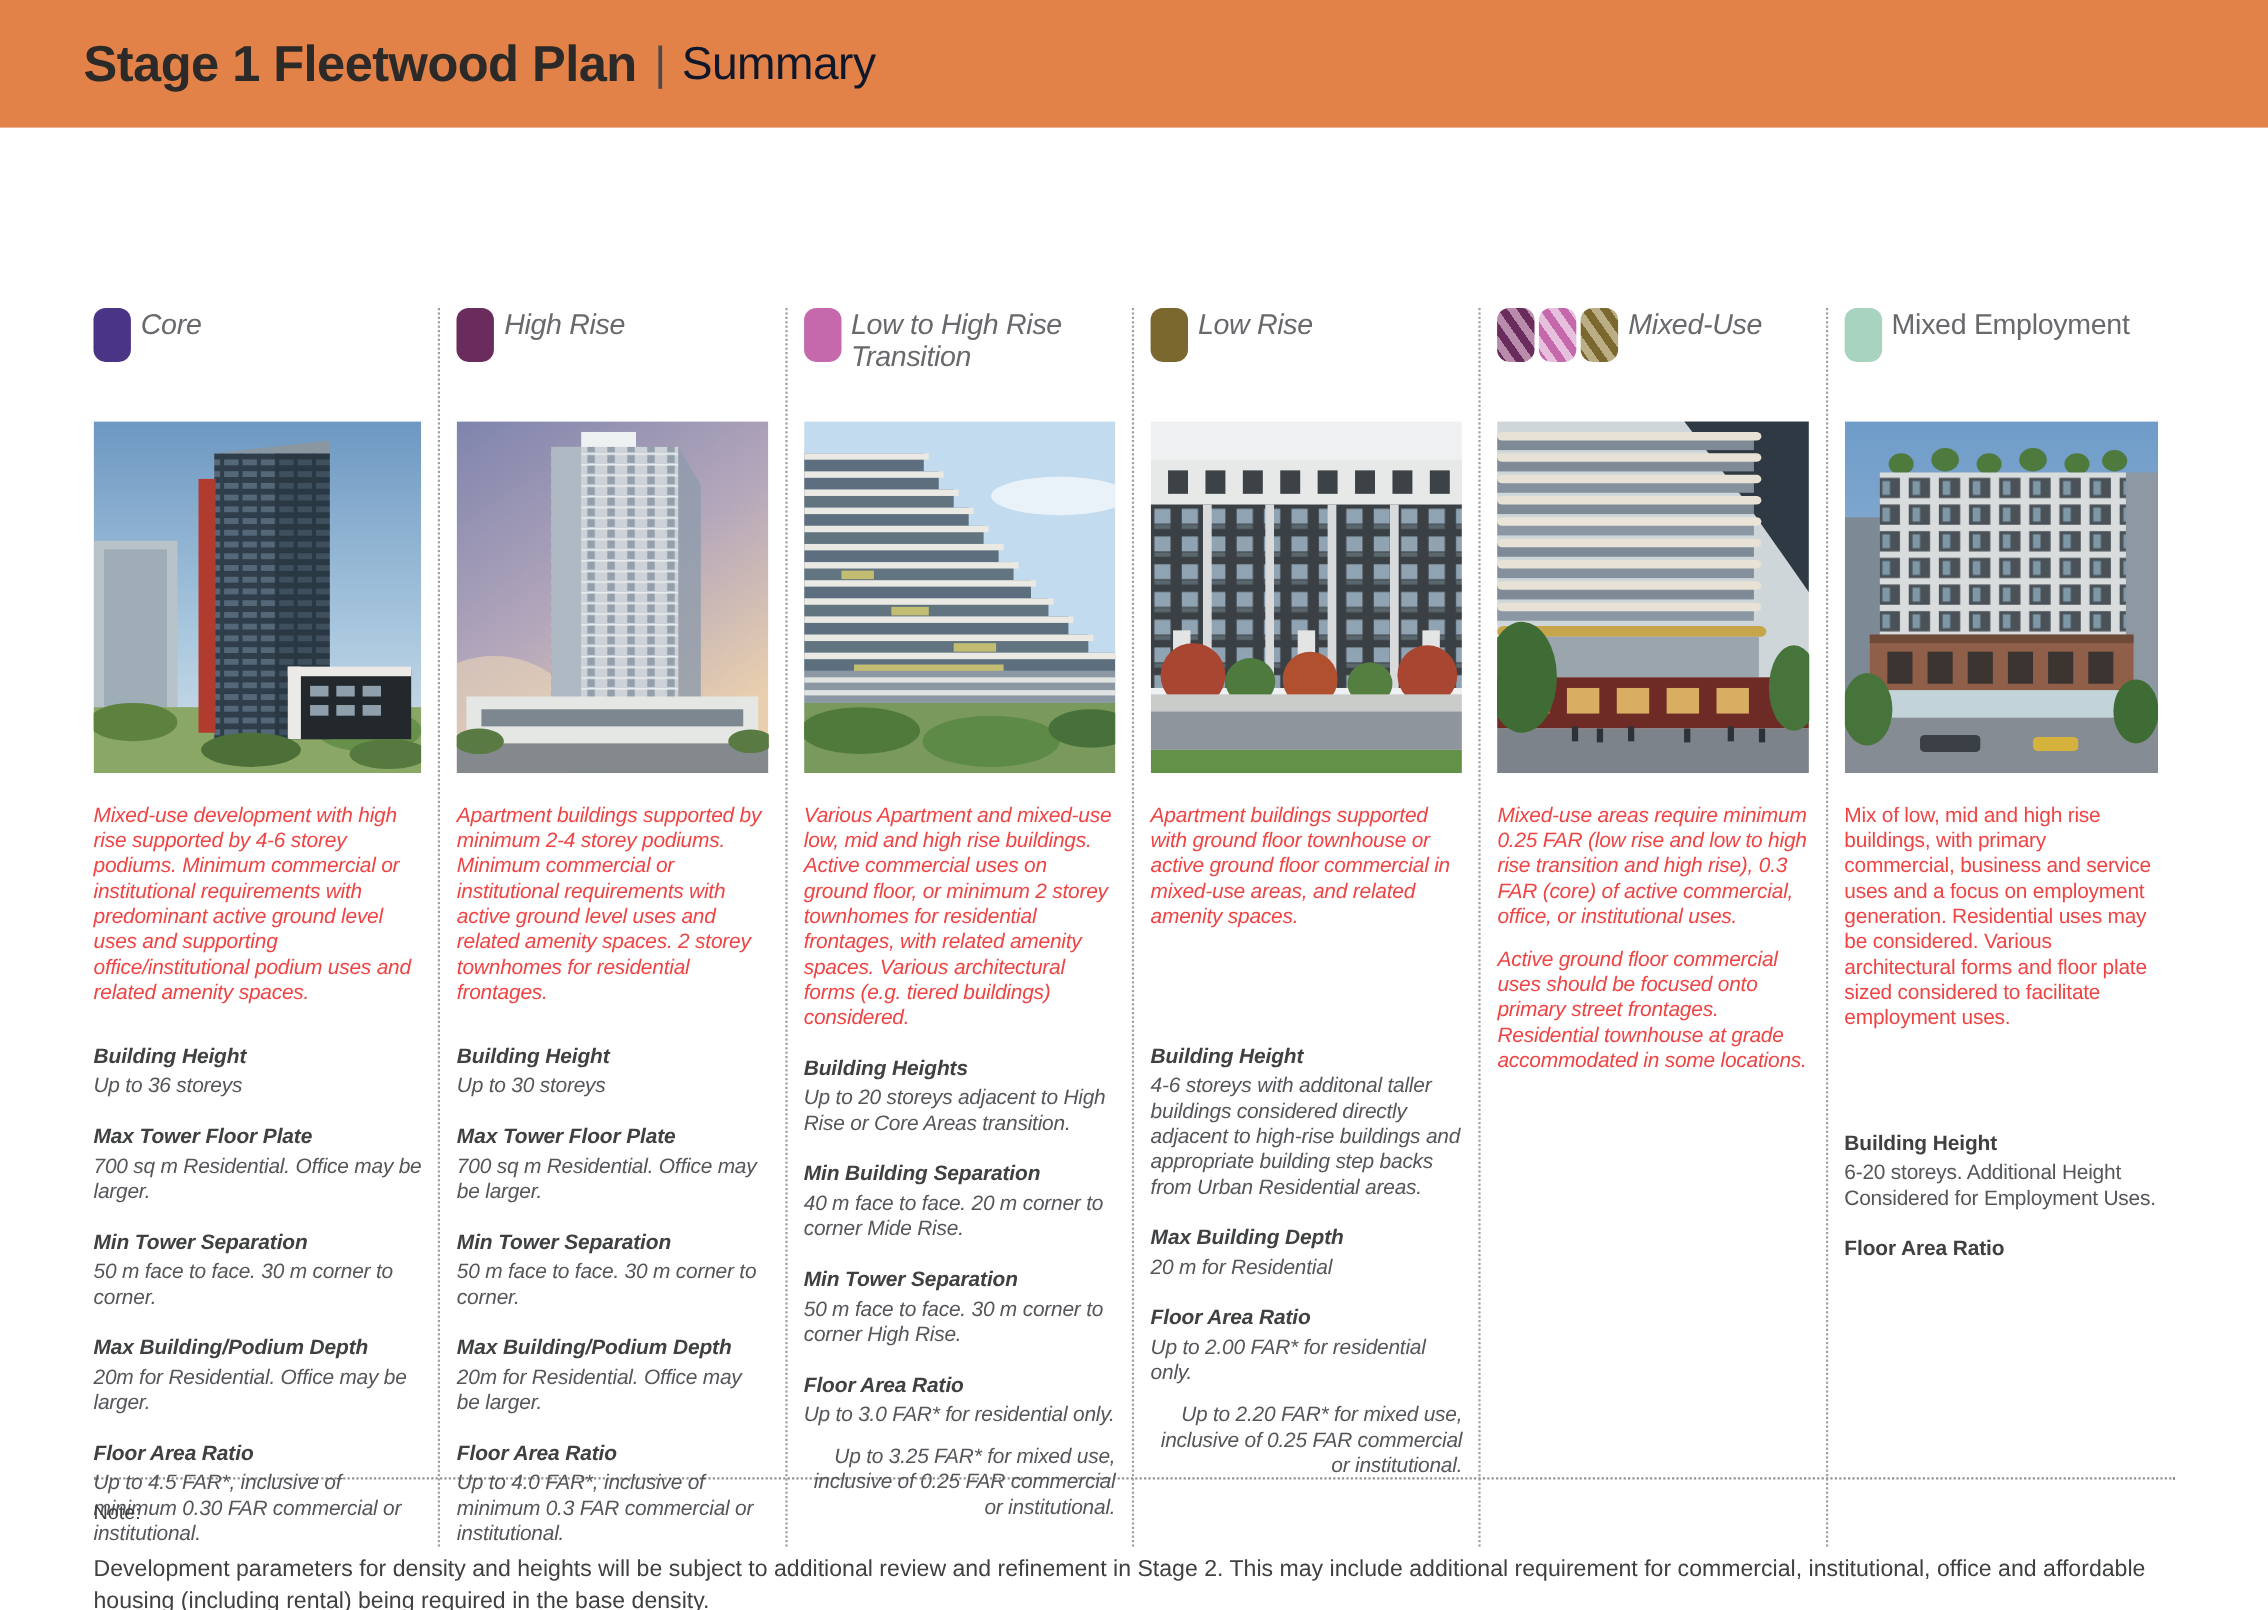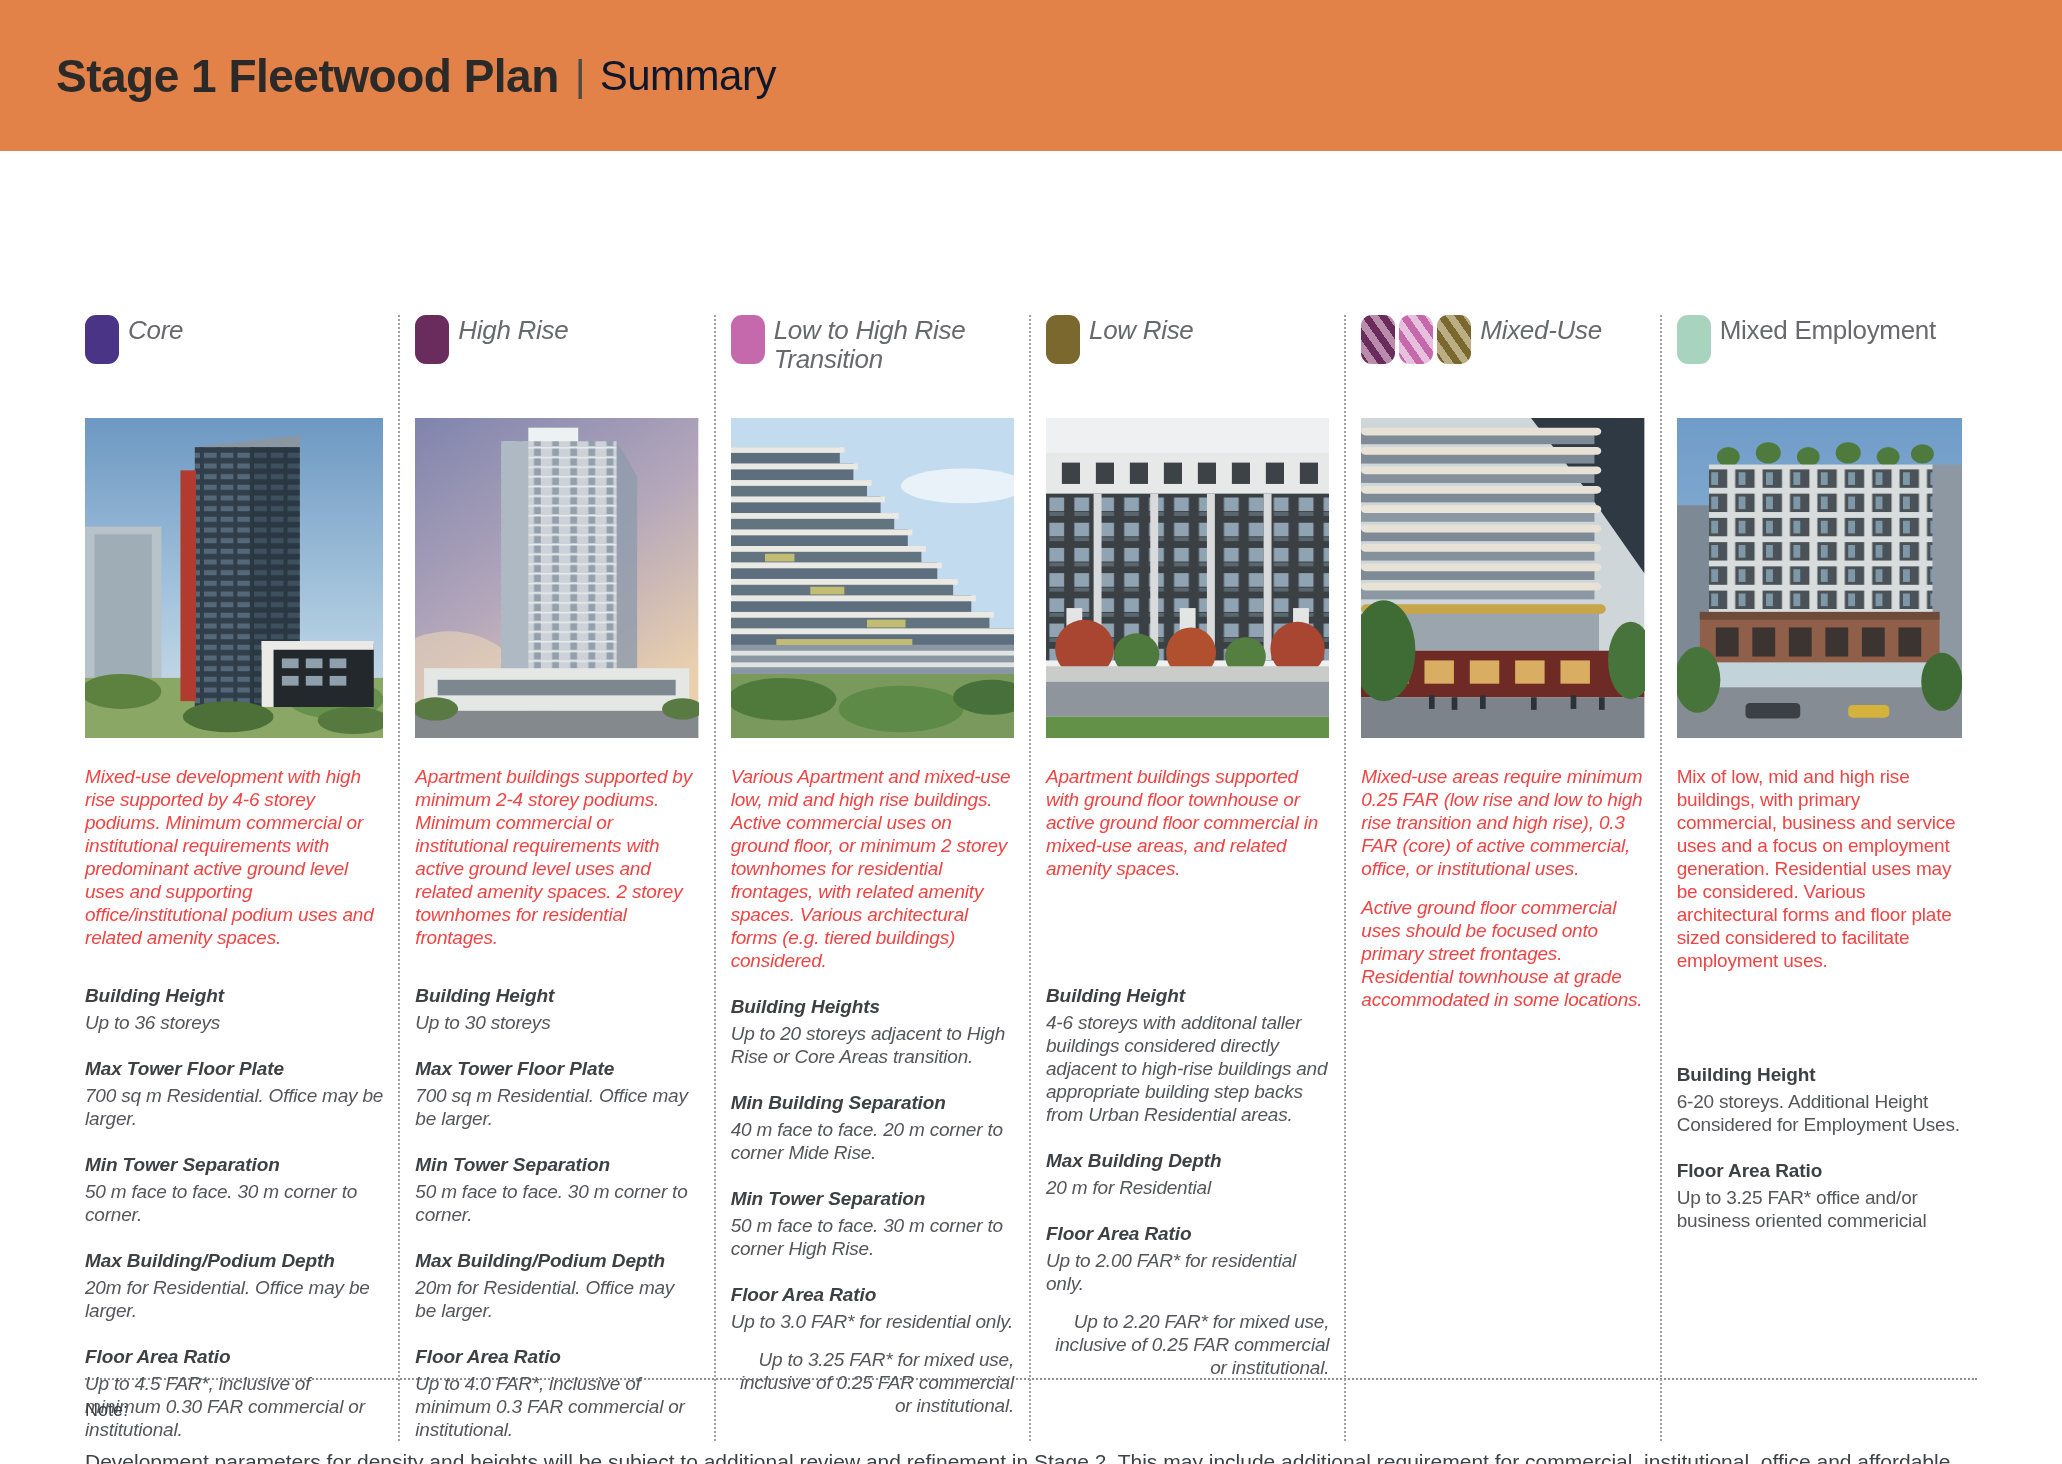--- a/index.html
+++ b/index.html
@@ -1,20 +1,20 @@
 <!DOCTYPE html>
 <html><head>
 <meta charset="utf-8">
 <style>
   * { margin:0; padding:0; box-sizing:border-box; }
   body { background:#e8e8e8; font-family:"Liberation Sans","DejaVu Sans",sans-serif; }
   .page { width:2062px; height:1464px; background:#ffffff; position:relative; overflow:hidden; margin:0 auto; }
 
   
-  .band { height:151px; background:#E28148; display:flex; align-items:center; padding-left:56px; }
+  .band { height:116px; background:#E28148; display:flex; align-items:center; padding-left:76px; }
   .band .t-main { font-size:46px; font-weight:bold; color:#2b2a28; letter-spacing:-0.5px; }
   .band .t-bar  { font-size:42px; font-weight:normal; color:#4a4a48; margin:0 14px 0 16px; }
   .band .t-sub  { font-size:42px; font-weight:normal; color:#0f172a; letter-spacing:-0.5px; }
 
   
   .main { margin-top:164px; padding:0 85px; display:grid; grid-template-columns:repeat(6,1fr); height:1063px; }
   .col { padding:0 15px; }
   .col:first-child { padding-left:0; }
   .col:not(:last-child) { border-right:2px dotted #a0a0a0;font-style:italic; }
 
@@ -405,21 +405,20 @@
           <ellipse cx="232" cy="272" rx="18" ry="30" fill="#3f6c35"></ellipse>
         </svg>
       </figure>
       <div class="desc">
           <p>Mix of low, mid and high rise buildings, with primary commercial, business and service uses and a focus on employment generation. Residential uses may be considered. Various architectural forms and floor plate sized considered to facilitate employment uses.</p>
         </div>
       <div class="specs">
         <h3>Building Height</h3>
           <p>6-20 storeys. Additional Height Considered for Employment Uses.</p>
         <h3>Floor Area Ratio</h3>
-          <p>Up to 3.25 FAR* office and/or business oriented commericial</p>
       </div>
     </section>
 
   </div>
 
   <hr class="rule">
   <div class="note">
     <div class="note-label">Note:</div>
     <p class="note-text">Development parameters for density and heights will be subject to additional review and refinement in Stage 2.  This may include additional requirement for commercial, institutional, office and affordable housing (including rental) being required in the base density.</p>
   </div>

